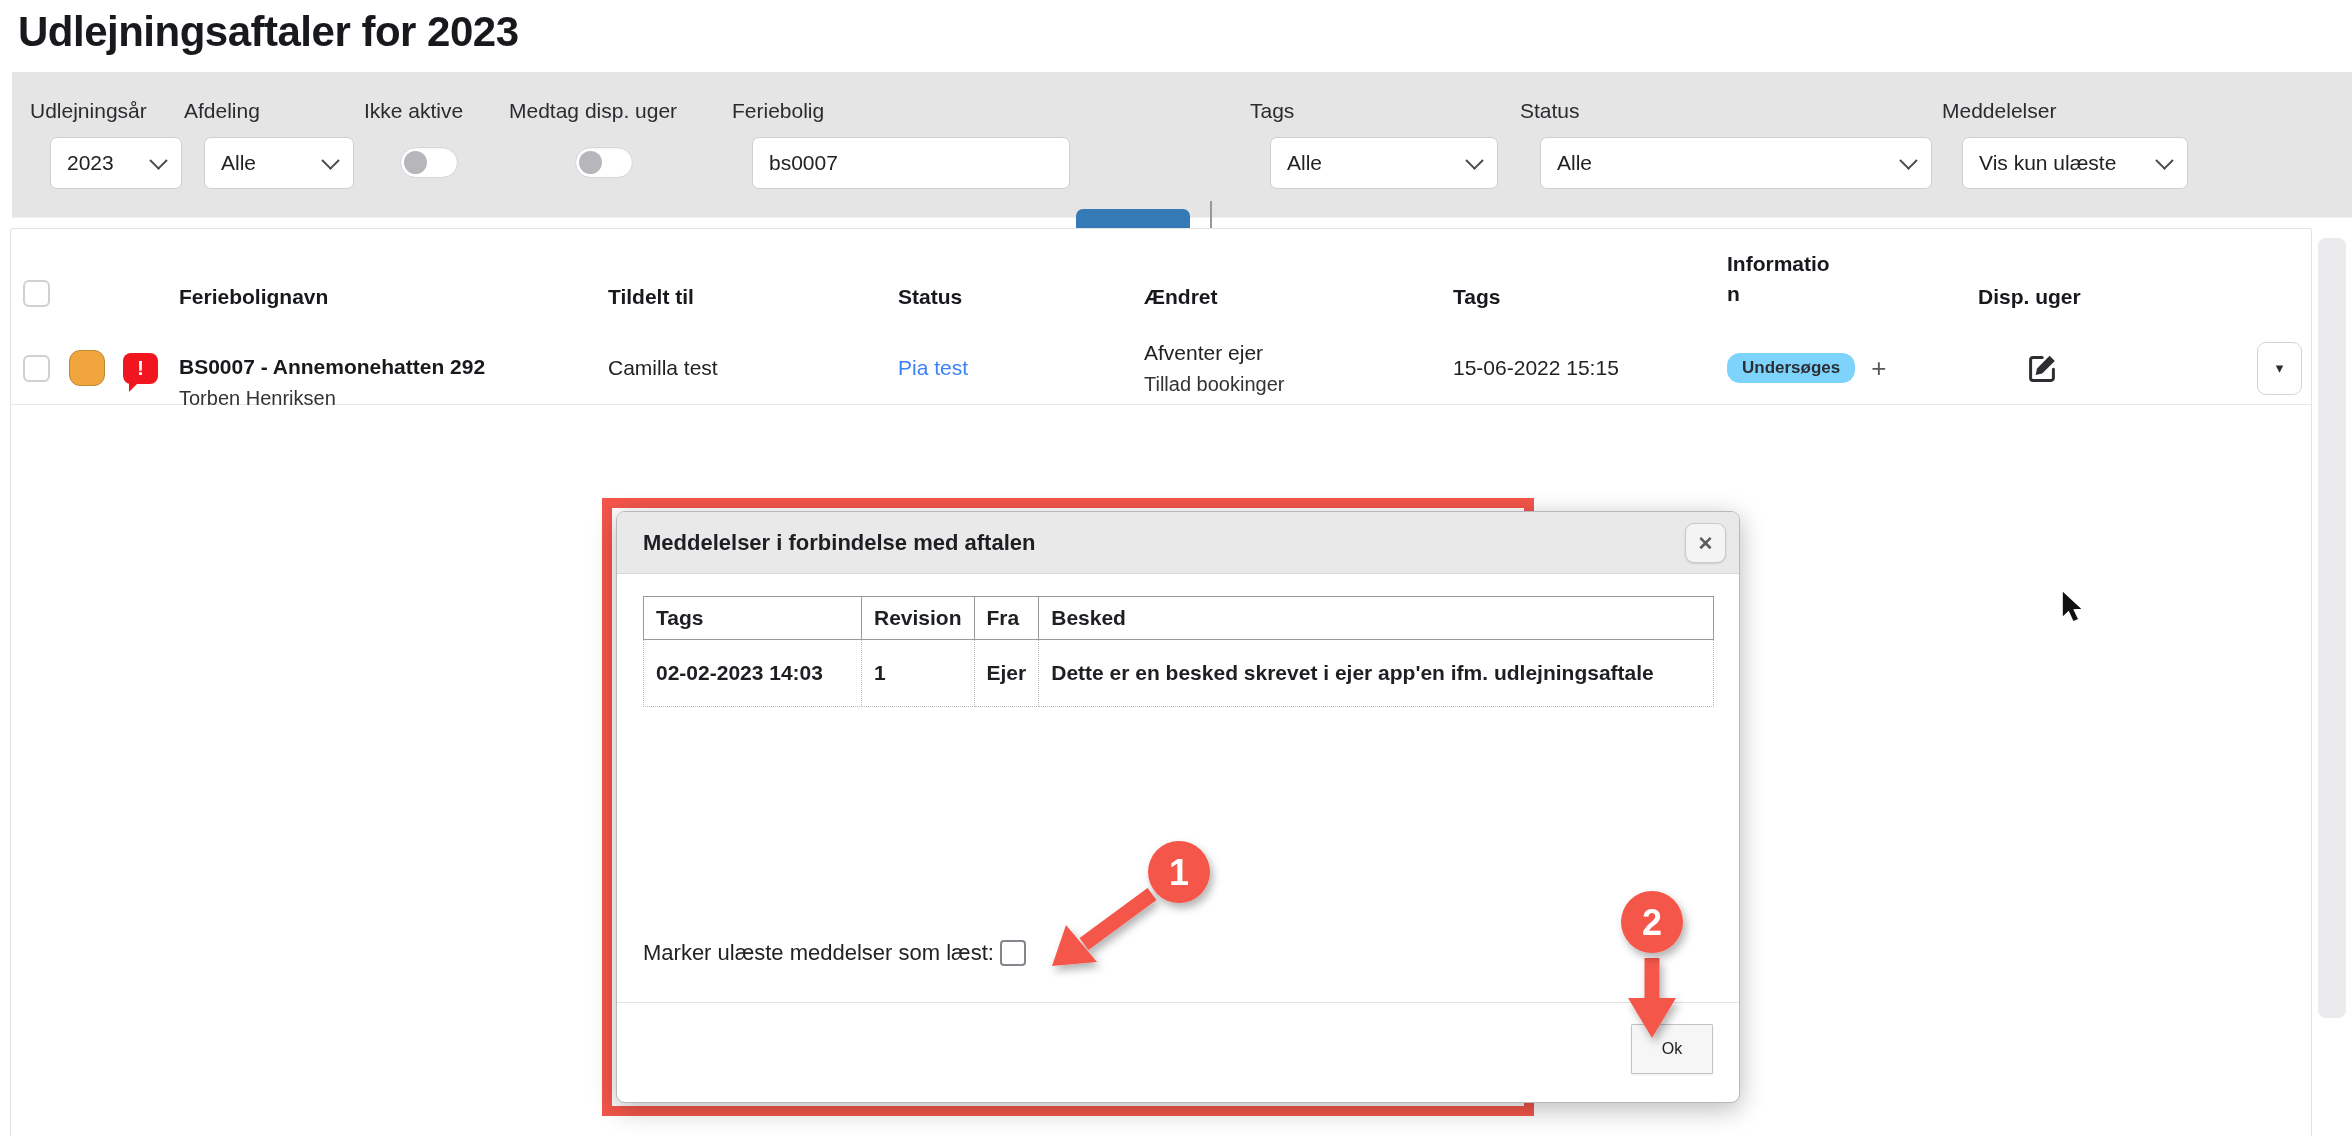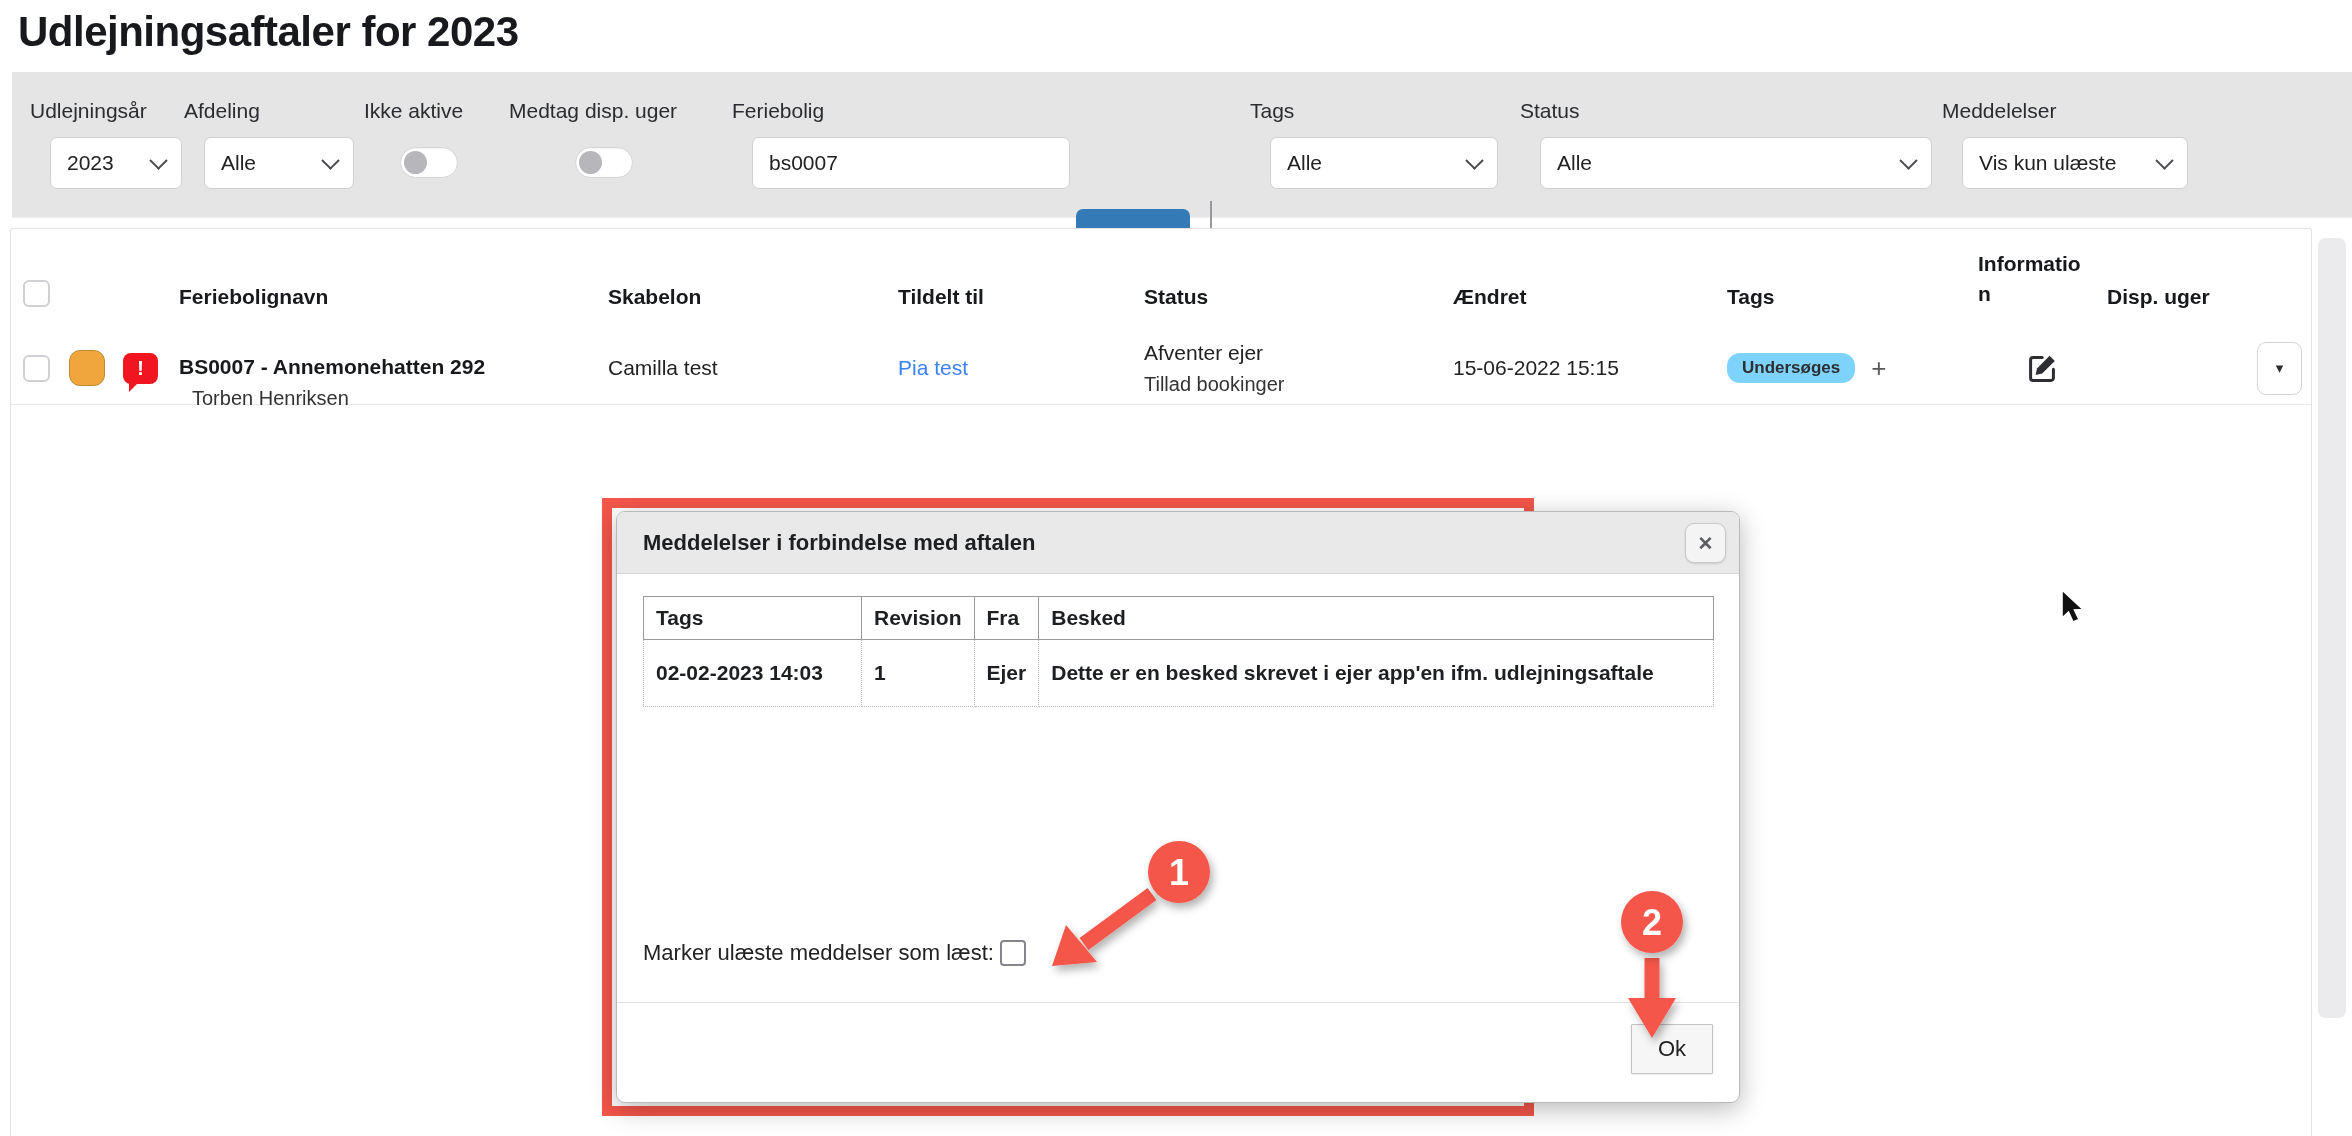--- a/index.html
+++ b/index.html
@@ -41,21 +41,21 @@
   .lhead > div { padding-bottom:14px; }
   .lrow  { height:82px; align-items:center; border-bottom:1px solid #e9e9ec; font-size:21px; }
   .lrow > div { display:flex; align-items:center; }
   .cb { width:27px; height:27px; border:2px solid #cfcfd4; border-radius:6px; background:#fff; cursor:pointer; }
   .hdr-info { word-break:break-all; max-width:112px; line-height:30px; }
   .icon-oval { width:36px; height:36px; border-radius:11px; background:#f0a63d; border:1px solid #bc8a31; }
   .bubble { position:relative; width:35px; height:31px; background:#f0151e; border-radius:8px; color:#fff;
             font-weight:bold; font-size:21px; display:flex; align-items:center; justify-content:center; }
   .bubble:after { content:""; position:absolute; left:6px; bottom:-8px; border:6px solid transparent; border-top-color:#f0151e; border-left-color:#f0151e; }
   .name-main { font-weight:bold; color:#17191c; line-height:32px;margin-top:28px; }
-  .name-sub { font-size:20px; color:#333; line-height:30px;margin-left:13px; }
+  .name-sub { font-size:20px; color:#333; line-height:30px; }
   .link { color:#3b82f6; cursor:pointer; }
   .status2 { font-size:20px; color:#333; line-height:30px; }
   .tagbadge { background:#7dd3fc; color:#2c2e32; border-radius:13px; padding:5px 15px; font-size:17px; font-weight:bold; }
   .plus { margin-left:16px; font-size:26px; color:#55575b; cursor:pointer; }
   .editicon { margin:0 auto; cursor:pointer; }
   .rowbtn { width:45px; height:53px; background:#fff; border:1px solid #d2d4d8; border-radius:9px;
             color:#2c2e32; font-size:15px; display:flex; align-items:center; justify-content:center; cursor:pointer; margin-left:auto; margin-right:12px;}
   .scrollthumb { position:absolute; right:6px; top:238px; width:28px; height:780px; background:#ebebee; border-radius:8px; }
 
   
@@ -71,21 +71,21 @@
                  display:flex; align-items:center; justify-content:center; cursor:pointer; box-shadow:0 1px 2px rgba(0,0,0,.12); }
   .mtable { border-collapse:collapse; margin:22px 26px 0 26px; width:1071px; }
   .mtable th { border:1px solid #9a9a9e; text-align:left; font-size:21px; padding:9px 12px; color:#1d1f22; background:#fff; }
   .mtable td { border:1px dotted #b9b9bd; border-top:none; font-size:21px; font-weight:bold; color:#1d1f22;
                padding:14px 12px 14px 12px; vertical-align:top; line-height:38px; }
   .c-dato{width:218px;} .c-rev{width:108px;} .c-fra{width:64px;}
   .mark-line { position:absolute; left:26px; top:428px; display:flex; align-items:center; font-size:22px; color:#222; }
   .mark-cb { width:26px; height:26px; border:2px solid #85868c; border-radius:4px; background:#fff; margin-left:6px; cursor:pointer; }
   .mdivider { position:absolute; left:0; top:490px; width:100%; border-top:1px solid #e3e3e6; }
   .btn-ok { position:absolute; right:26px; top:512px; width:82px; height:50px; background:#f6f6f6;
-            border:1px solid #c3c3c8; border-radius:1px; font-size:22px; color:#222; font-family:inherit; cursor:pointer;
+            border:1px solid #c3c3c8; border-radius:1px; font-size:16px; color:#222; font-family:inherit; cursor:pointer;
             box-shadow:0 1px 2px rgba(0,0,0,.08); }
 
   
   .overlay { position:absolute; left:0; top:0; width:2352px; height:1136px; z-index:9; pointer-events:none; }
 </style>
 </head>
 <body>
 
 <div class="page">
 
@@ -163,21 +163,20 @@
   </div>
 
   <div class="panel">
 
     <div class="lgrid lhead">
       <div>
           <div class="cb" style="margin-bottom:2px;"></div>
         </div>
       <div></div>
       <div>Feriebolignavn</div>
-      <div>Skabelon</div>
       <div>Tildelt til</div>
       <div>Status</div>
       <div>Ændret</div>
       <div>Tags</div>
       <div class="hdr-info">Information</div>
       <div>Disp. uger</div>
       <div></div>
     </div>
 
     <div class="lgrid lrow">

